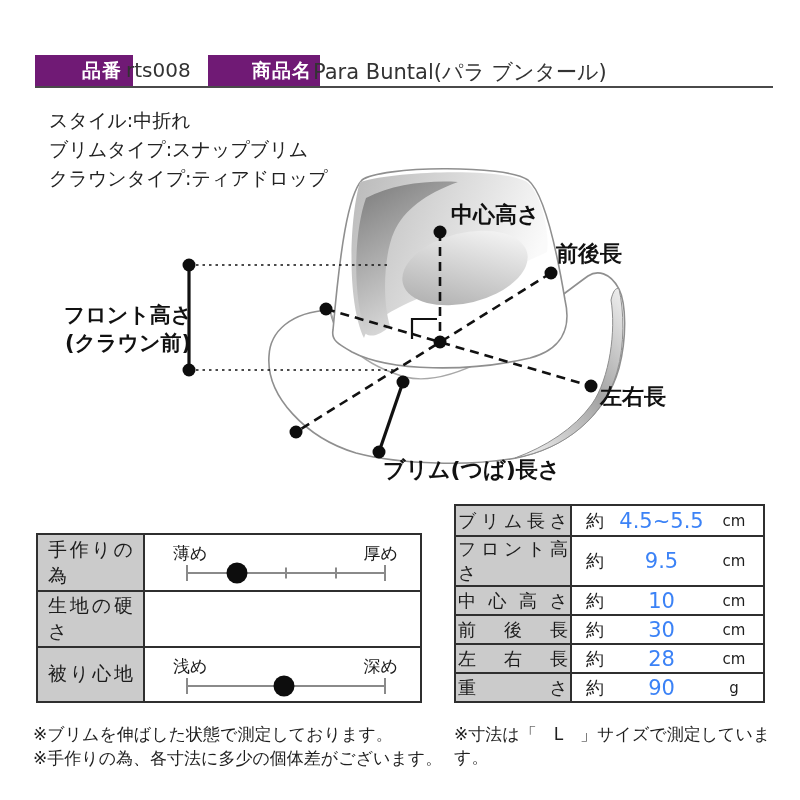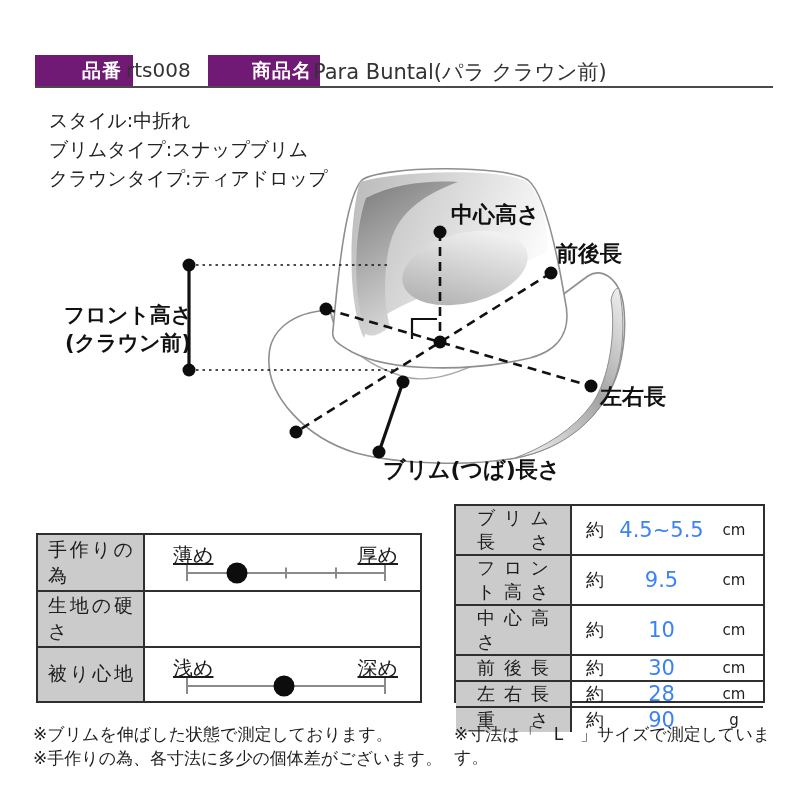--- a/index.html
+++ b/index.html
@@ -35,62 +35,62 @@
   }
   .feel-row{display:grid;grid-template-columns:107px 1fr;border-top:2px solid #2f2f2f;}
   .feel-row:first-child{border-top:none;}
   .feel-label{
     background:#cbcbcb;border-right:2px solid #2f2f2f;
     display:flex;align-items:center;padding:0 10px;
     font-size:19px;color:#1c1c1c;
   }
   .feel-label span{width:100%;text-align:justify;text-align-last:justify;}
   .feel-cell{position:relative;background:#ffffff;}
-  .minmax{position:absolute;top:7px;font-size:20px;color:#1c1c1c;text-decoration:underline;}
+  .minmax{position:absolute;top:7px;font-size:17px;color:#1c1c1c;}
   .min-l{left:28px;}
   .max-l{right:22px;}
   .scale{position:absolute;left:42px;top:37px;width:198px;height:2px;background:#8a8a8a;}
   .tick{position:absolute;top:50%;transform:translate(-50%,-50%);width:2px;background:#8a8a8a;}
   .tick.end{height:16px;}
   .tick.mid{height:11px;}
   .dot{
     position:absolute;top:50%;width:21px;height:21px;border-radius:50%;
     background:#0d0d0d;transform:translate(-50%,-50%);
   }
   
   .spec-table{
     position:absolute;left:454px;top:504px;width:311px;height:199px;
     border:2px solid #2f2f2f;box-sizing:border-box;
     display:grid;grid-template-rows:repeat(6,1fr);
   }
   .spec-row{display:grid;grid-template-columns:116px 46px 1fr 58px;border-top:2px solid #2f2f2f;}
   .spec-row:first-child{border-top:none;}
   .spec-rlabel{
     background:#cbcbcb;border-right:2px solid #2f2f2f;
-    display:flex;align-items:center;padding:0 21px;font-size:18px;color:#1c1c1c;
+    display:flex;align-items:center;padding:0 2px;font-size:18px;color:#1c1c1c;
   }
   .spec-rlabel span{width:100%;text-align:justify;text-align-last:justify;}
   .spec-approx{display:flex;align-items:center;justify-content:center;font-size:18px;color:#1c1c1c;}
   .spec-value{display:flex;align-items:center;justify-content:center;font-size:21px;color:#3b82f6;}
   .spec-unit{display:flex;align-items:center;justify-content:center;font-size:15px;color:#1c1c1c;}
   
   .footnote{position:absolute;font-size:17px;color:#1f1f1f;}
   .fn-l1{left:33px;top:723px;}
   .fn-l2{left:33px;top:747px;}
   .fn-r{left:454px;top:723px;}
 </style>
 </head>
 <body>
 
 <div class="page">
 
   <div class="badge badge-itemno">品番</div>
   <div class="hval hval-itemno">rts008</div>
   <div class="badge badge-name">商品名</div>
-  <div class="hval hval-name">Para Buntal(パラ クラウン前)</div>
+  <div class="hval hval-name">Para Buntal(パラ ブンタール)</div>
   <div class="header-rule"></div>
 
   <div class="spec-line spec-1">スタイル:中折れ</div>
   <div class="spec-line spec-2">ブリムタイプ:スナップブリム</div>
   <div class="spec-line spec-3">クラウンタイプ:ティアドロップ</div>
 
   <svg class="diagram" width="800" height="370" viewBox="0 150 800 370">
     <defs>
       <linearGradient id="gradCrownTop" x1="0" y1="0" x2="1" y2="0.35">
         <stop offset="0" stop-color="#b9b9b9"></stop>

